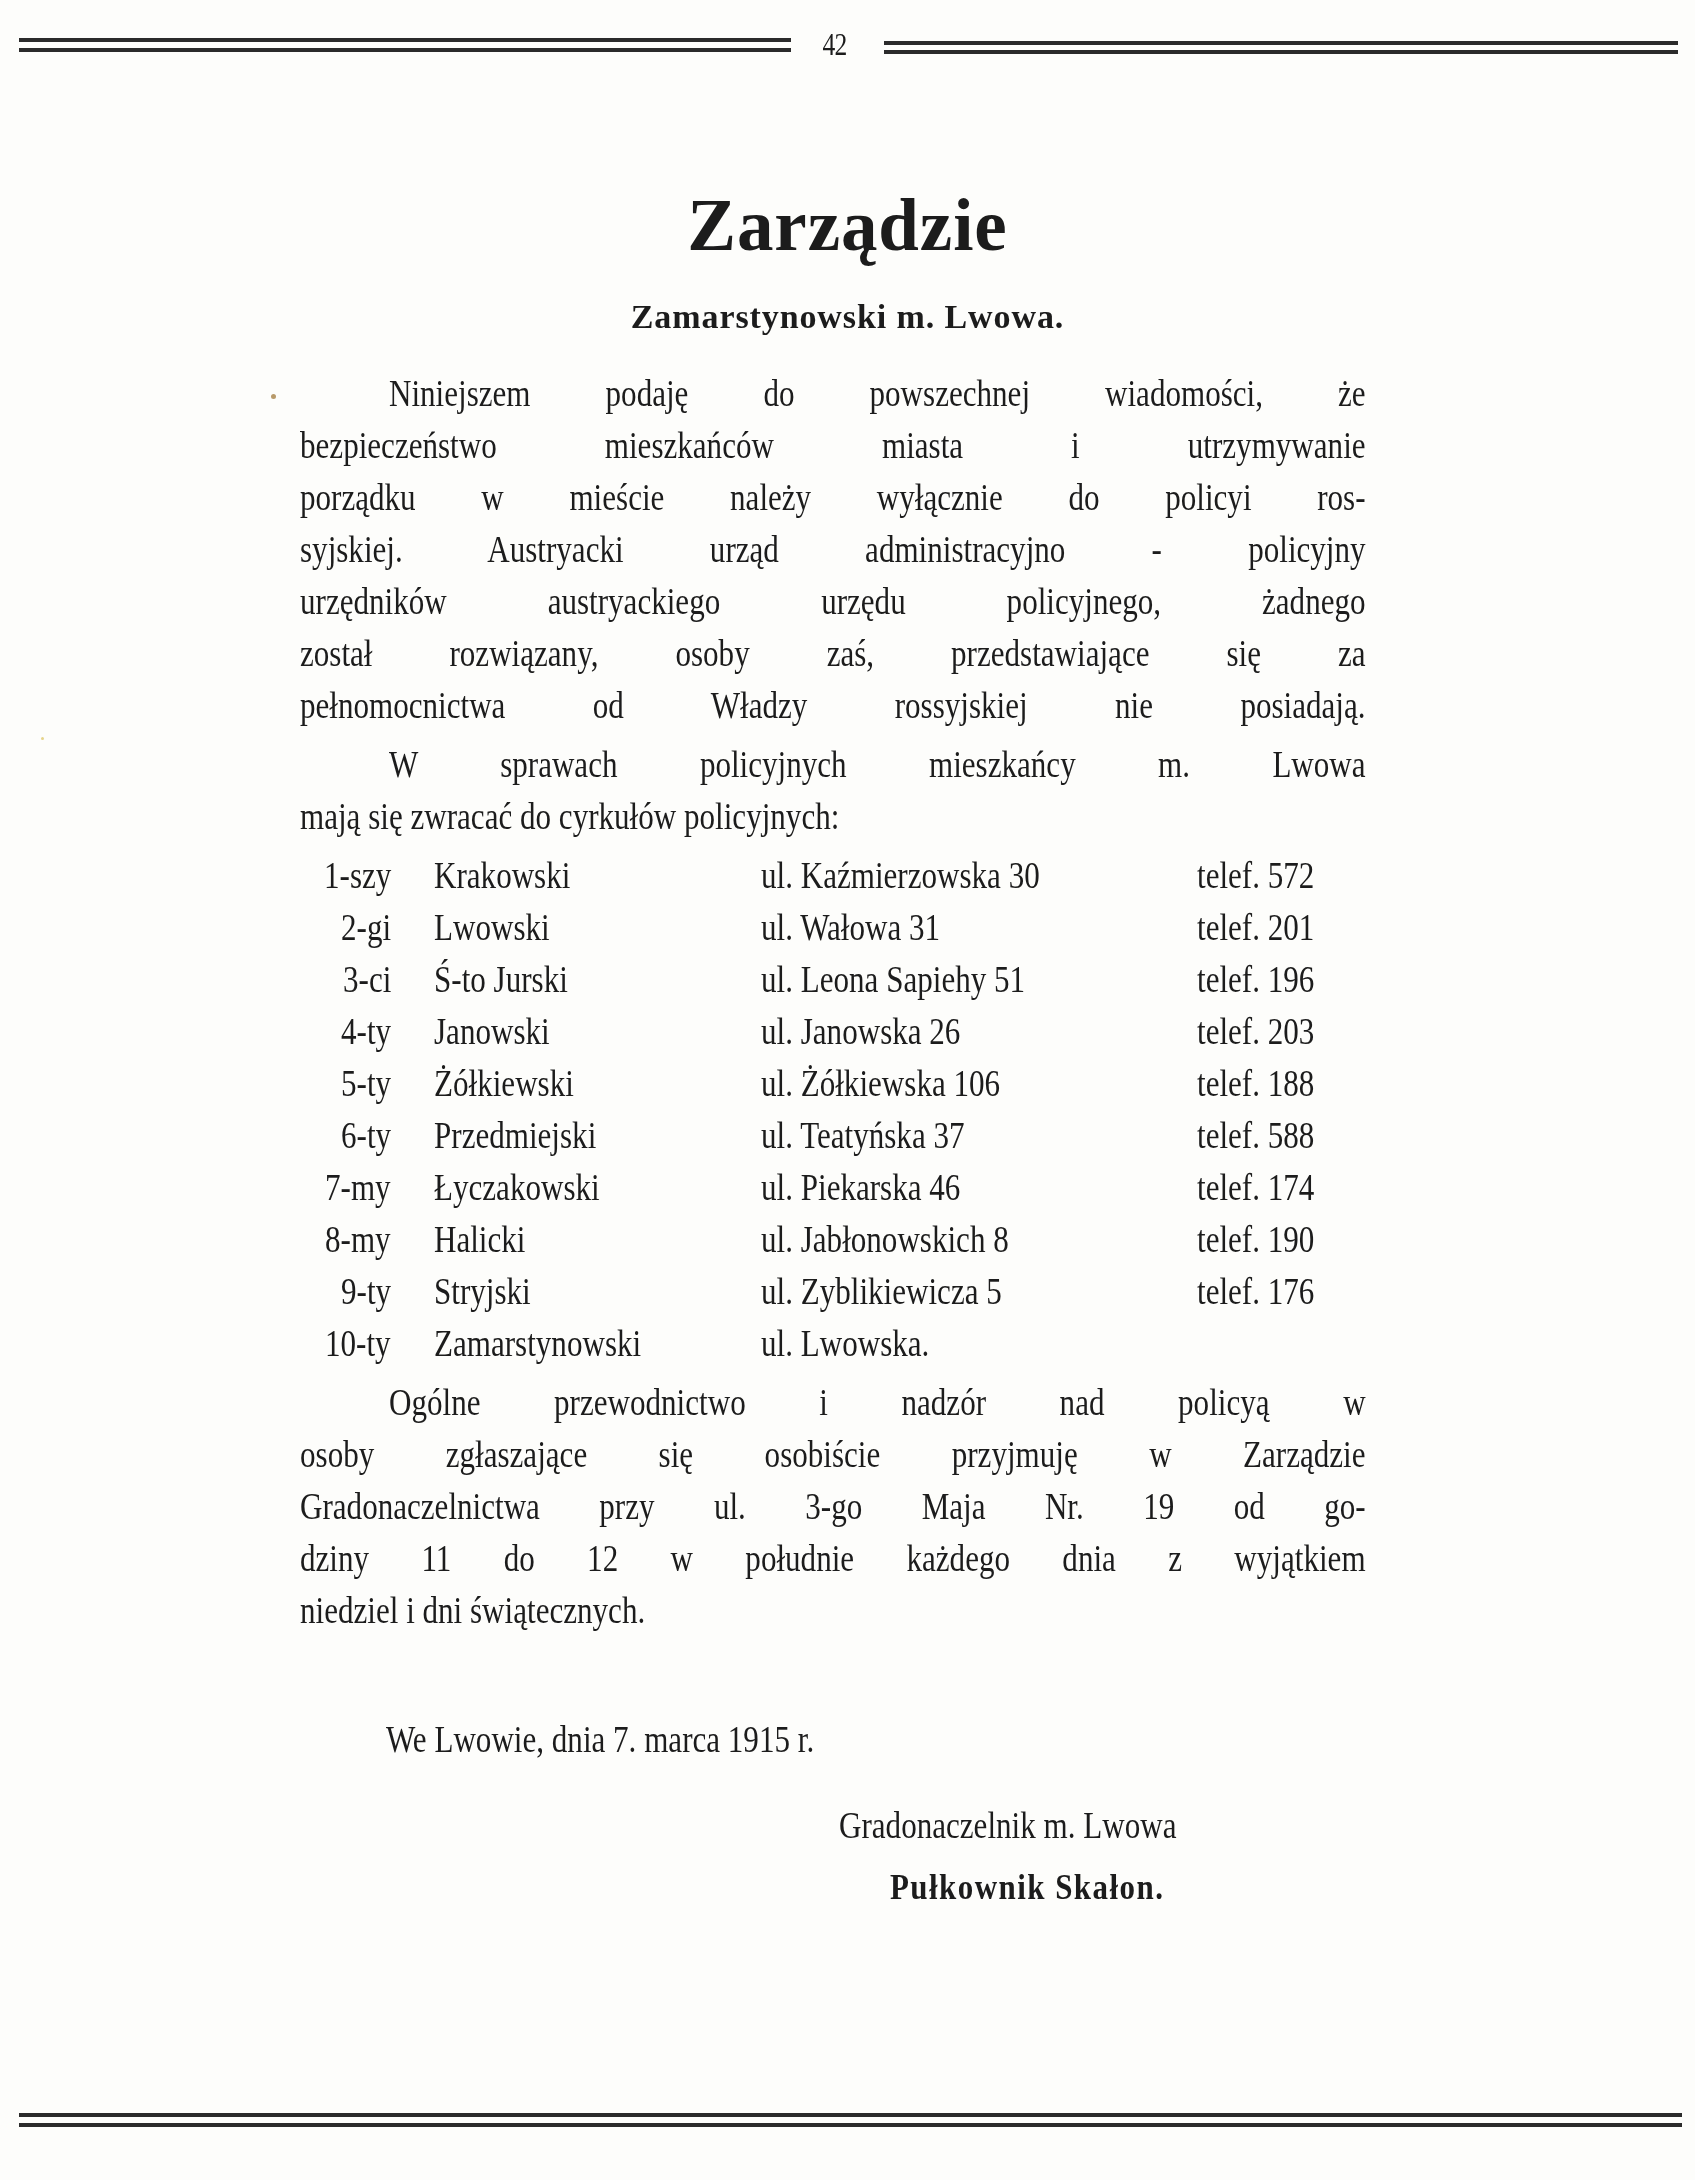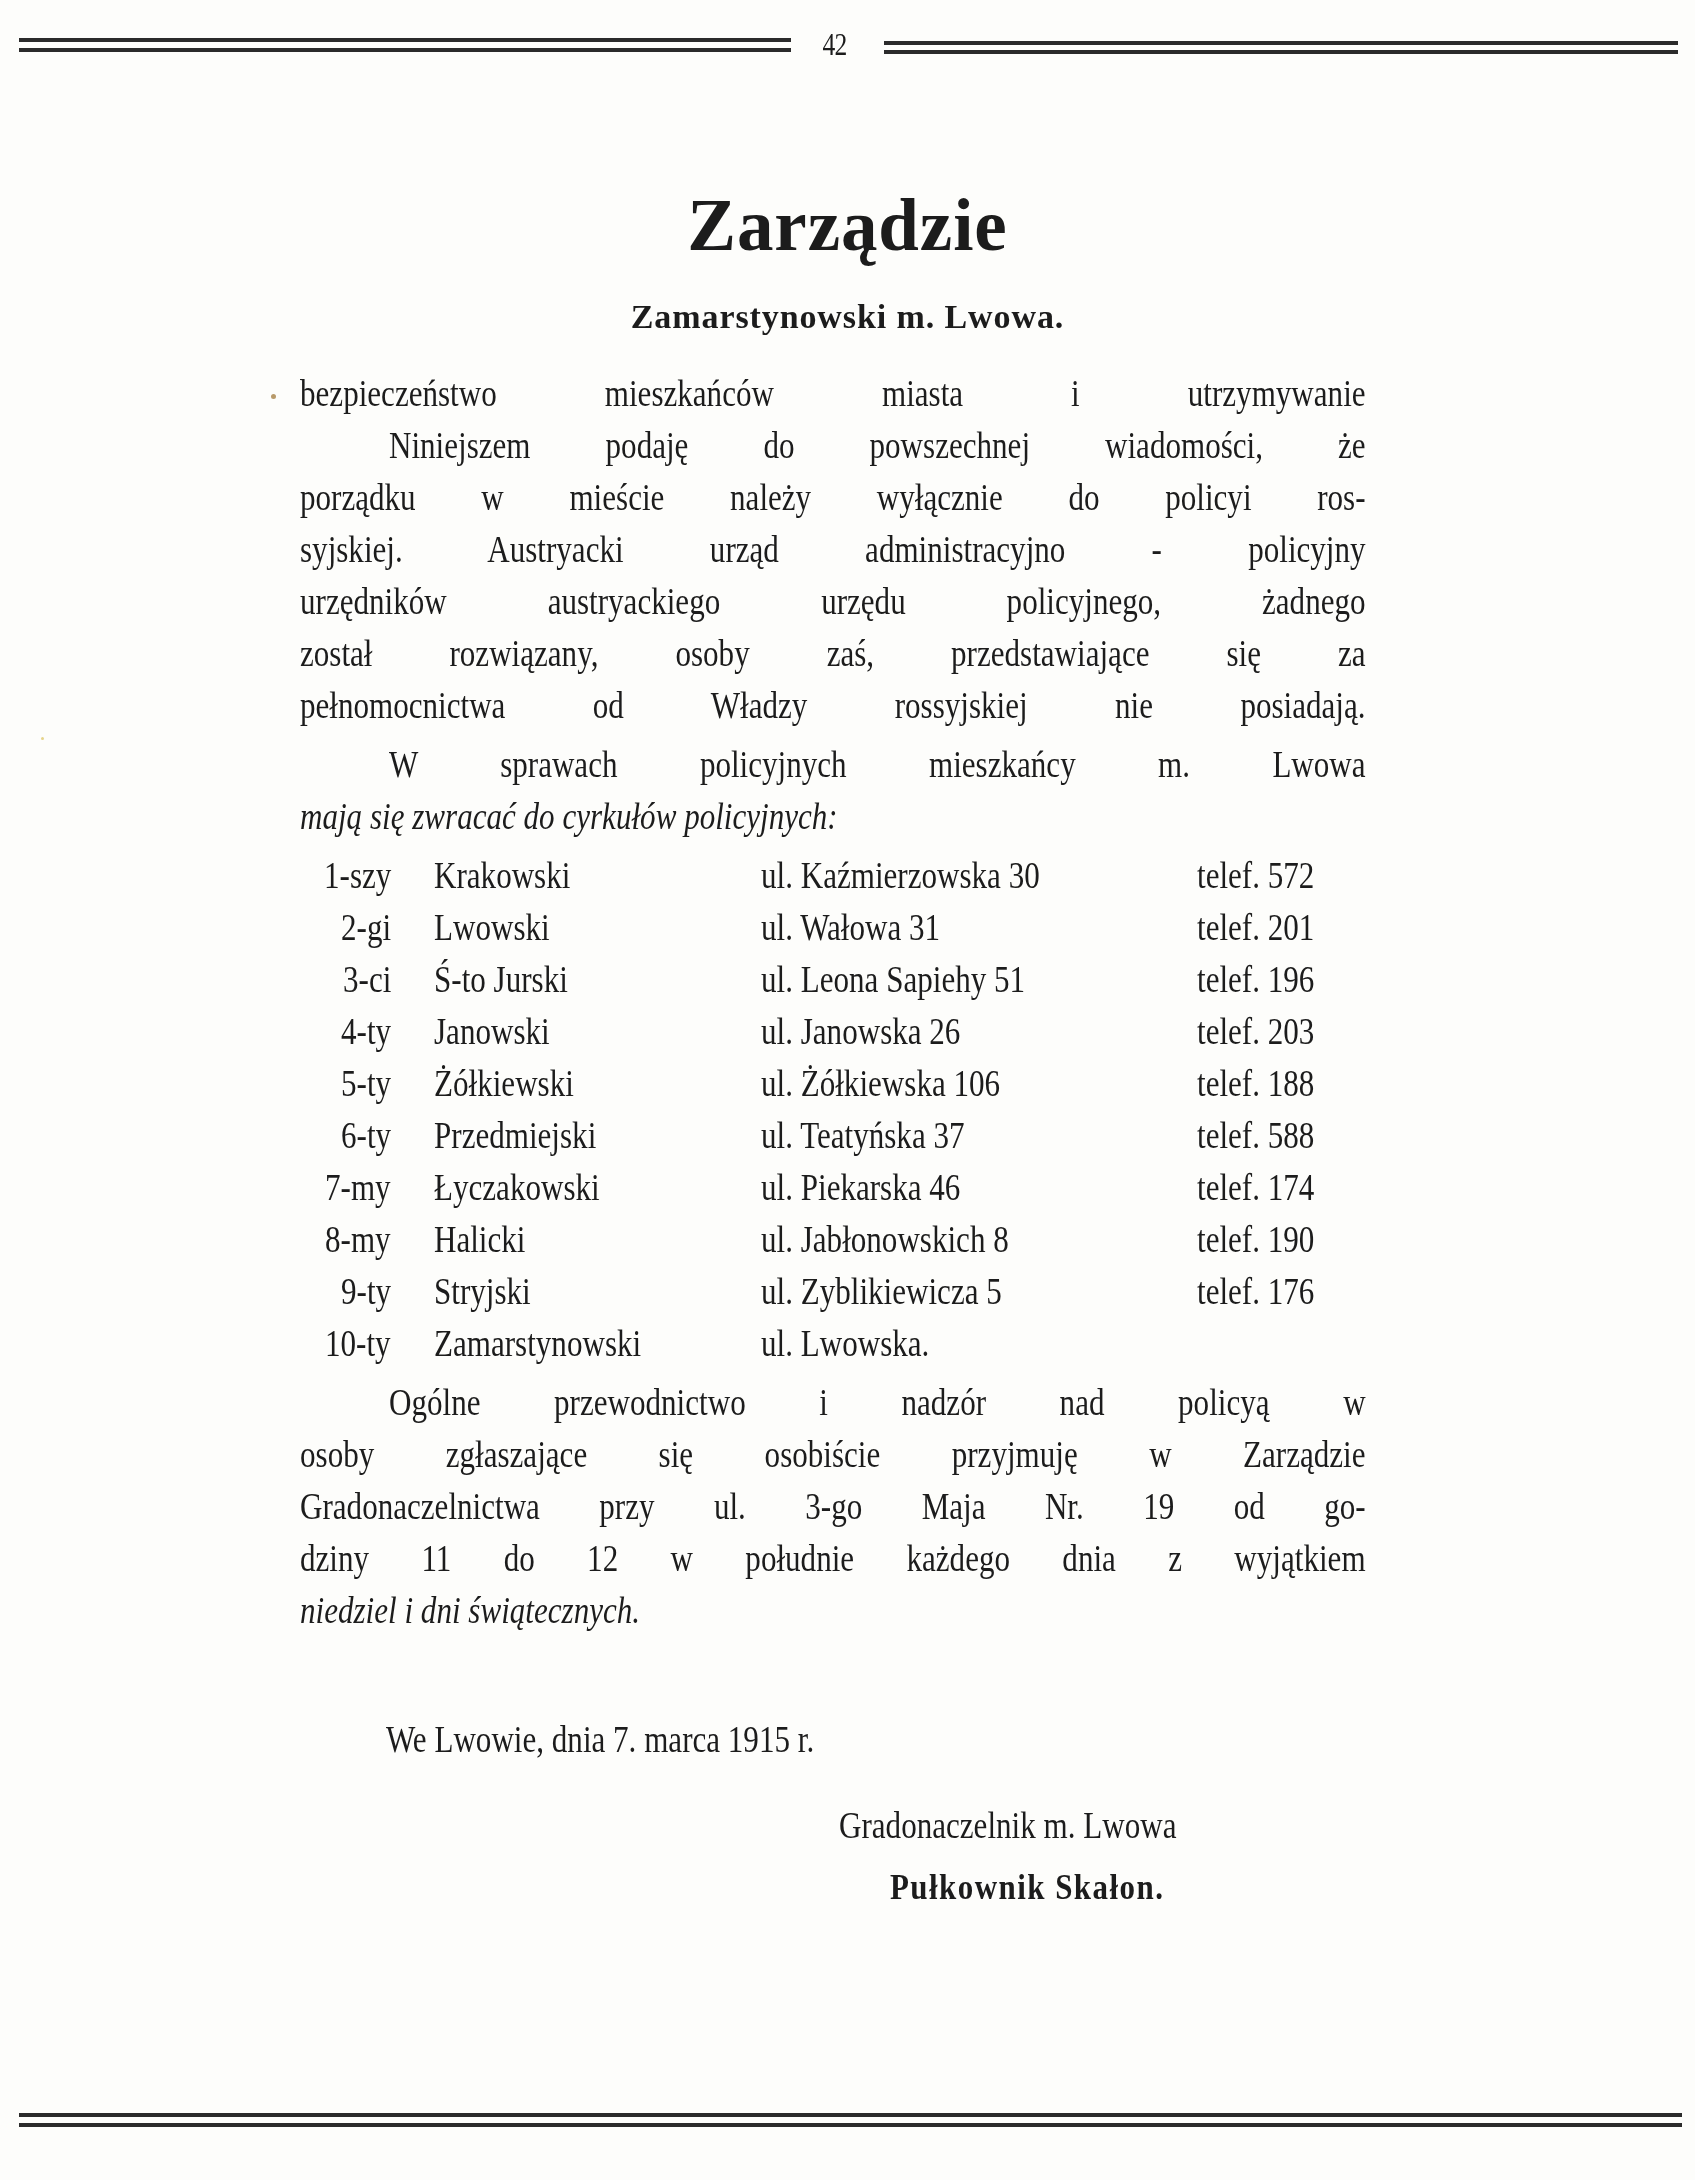--- a/index.html
+++ b/index.html
@@ -53,21 +53,21 @@
     text-align: justify;
     text-align-last: justify;
   }
   .para .line {
     display: block;
     text-align: justify;
     text-align-last: justify;
     white-space: nowrap;
     transform-origin: left top;
   }
-  .para .line.last { text-align-last: left; font-style: italic; }
+  .para .line.last { text-align-last: left; }
   .para .line.indent { padding-left: 89px; }
   .cond { display: inline-block; transform: scaleX(0.84); transform-origin: left center; width: 119%; }
   .list { position: absolute; left: 0; top: 0; }
   .list-row {
     position: absolute;
     height: 52px;
     font-size: 37px;
     line-height: 52px;
     white-space: nowrap;
   }
@@ -104,22 +104,22 @@
 <div class="rule" style="left:19px; top:38px; width:772px;"></div>
 <div class="rule" style="left:19px; top:48px; width:772px;"></div>
 <div class="page-number">42</div>
 <div class="rule" style="left:884px; top:41px; width:794px;"></div>
 <div class="rule" style="left:884px; top:50px; width:794px;"></div>
 
 <div class="title">Zarządzie</div>
 <div class="subtitle">Zamarstynowski m. Lwowa.</div>
 
 <div class="para" style="top:368px;">
+  <span class="line indent"><span class="cond">Niniejszem podaję do powszechnej wiadomości, że</span></span>
   <span class="line"><span class="cond">bezpieczeństwo mieszkańców miasta i utrzymywanie</span></span>
-  <span class="line indent"><span class="cond">Niniejszem podaję do powszechnej wiadomości, że</span></span>
   <span class="line"><span class="cond">porządku w mieście należy wyłącznie do policyi ros-</span></span>
   <span class="line"><span class="cond">syjskiej. Austryacki urząd administracyjno - policyjny</span></span>
   <span class="line"><span class="cond">urzędników austryackiego urzędu policyjnego, żadnego</span></span>
   <span class="line"><span class="cond">został rozwiązany, osoby zaś, przedstawiające się za</span></span>
   <span class="line"><span class="cond">pełnomocnictwa od Władzy rossyjskiej nie posiadają.</span></span>
 </div>
 
 <div class="para" style="top:739px;">
   <span class="line indent"><span class="cond">W sprawach policyjnych mieszkańcy m. Lwowa</span></span>
   <span class="line last"><span class="cond" style="width:auto;">mają się zwracać do cyrkułów policyjnych:</span></span>

